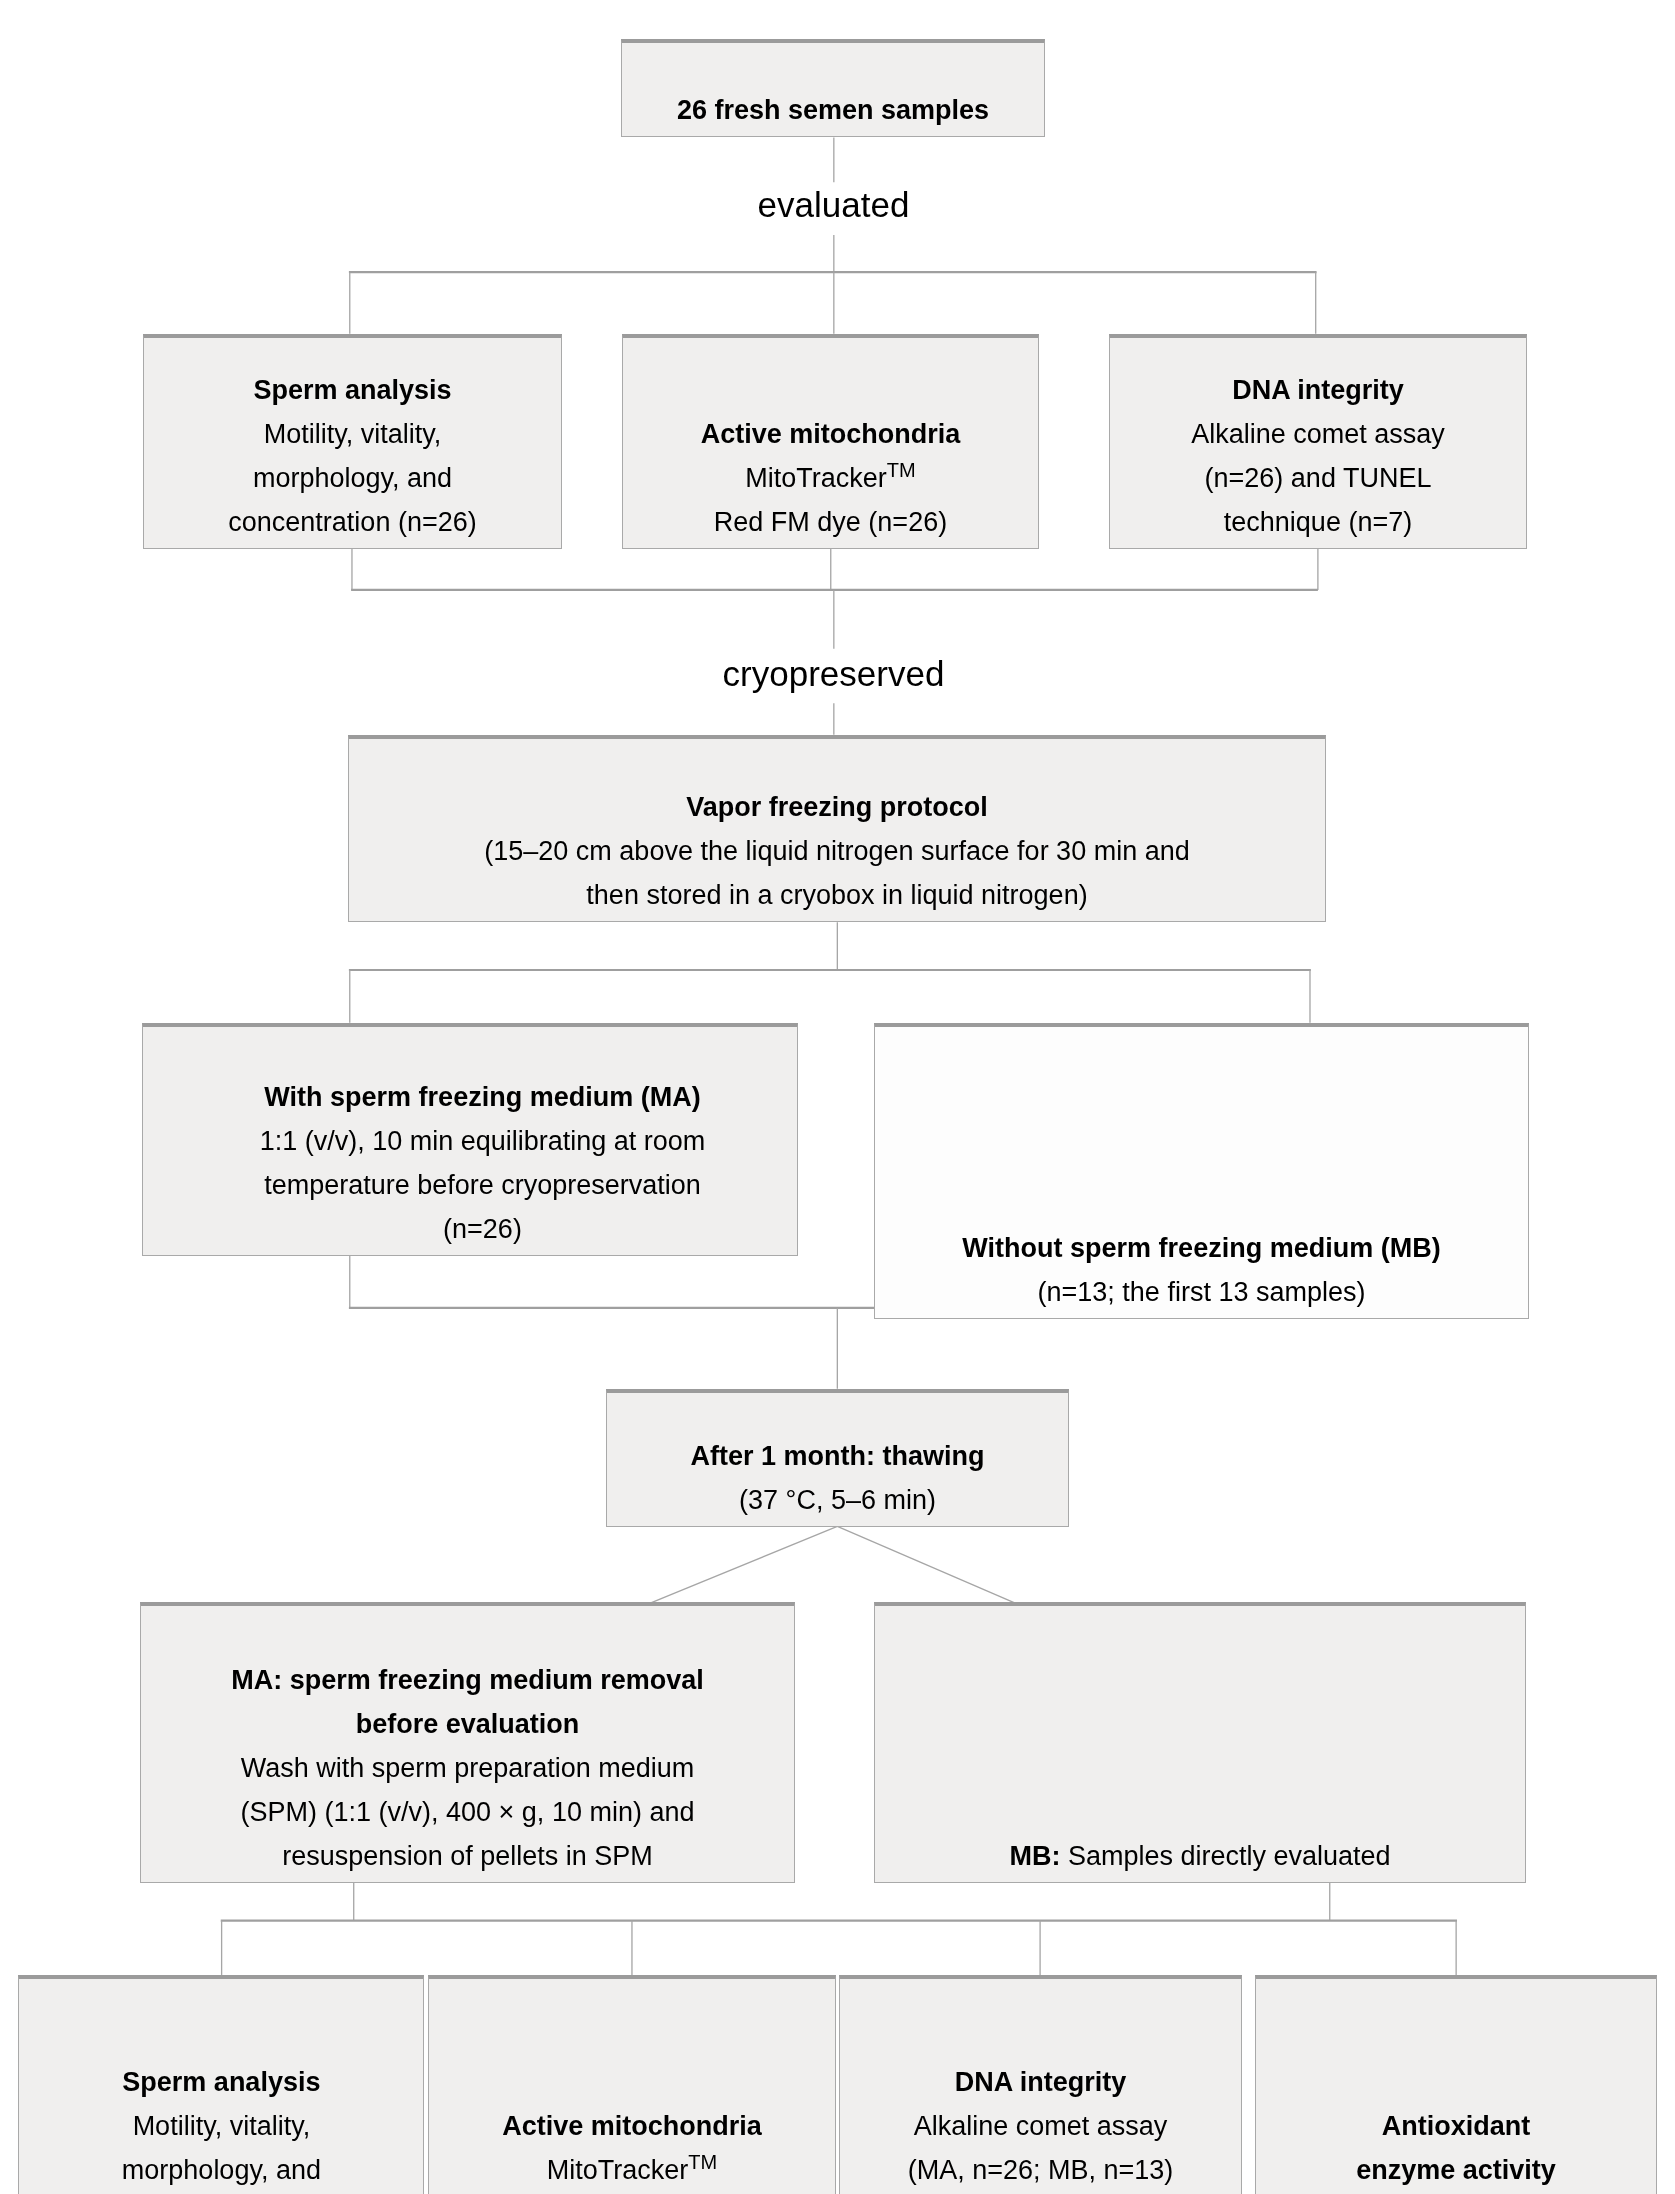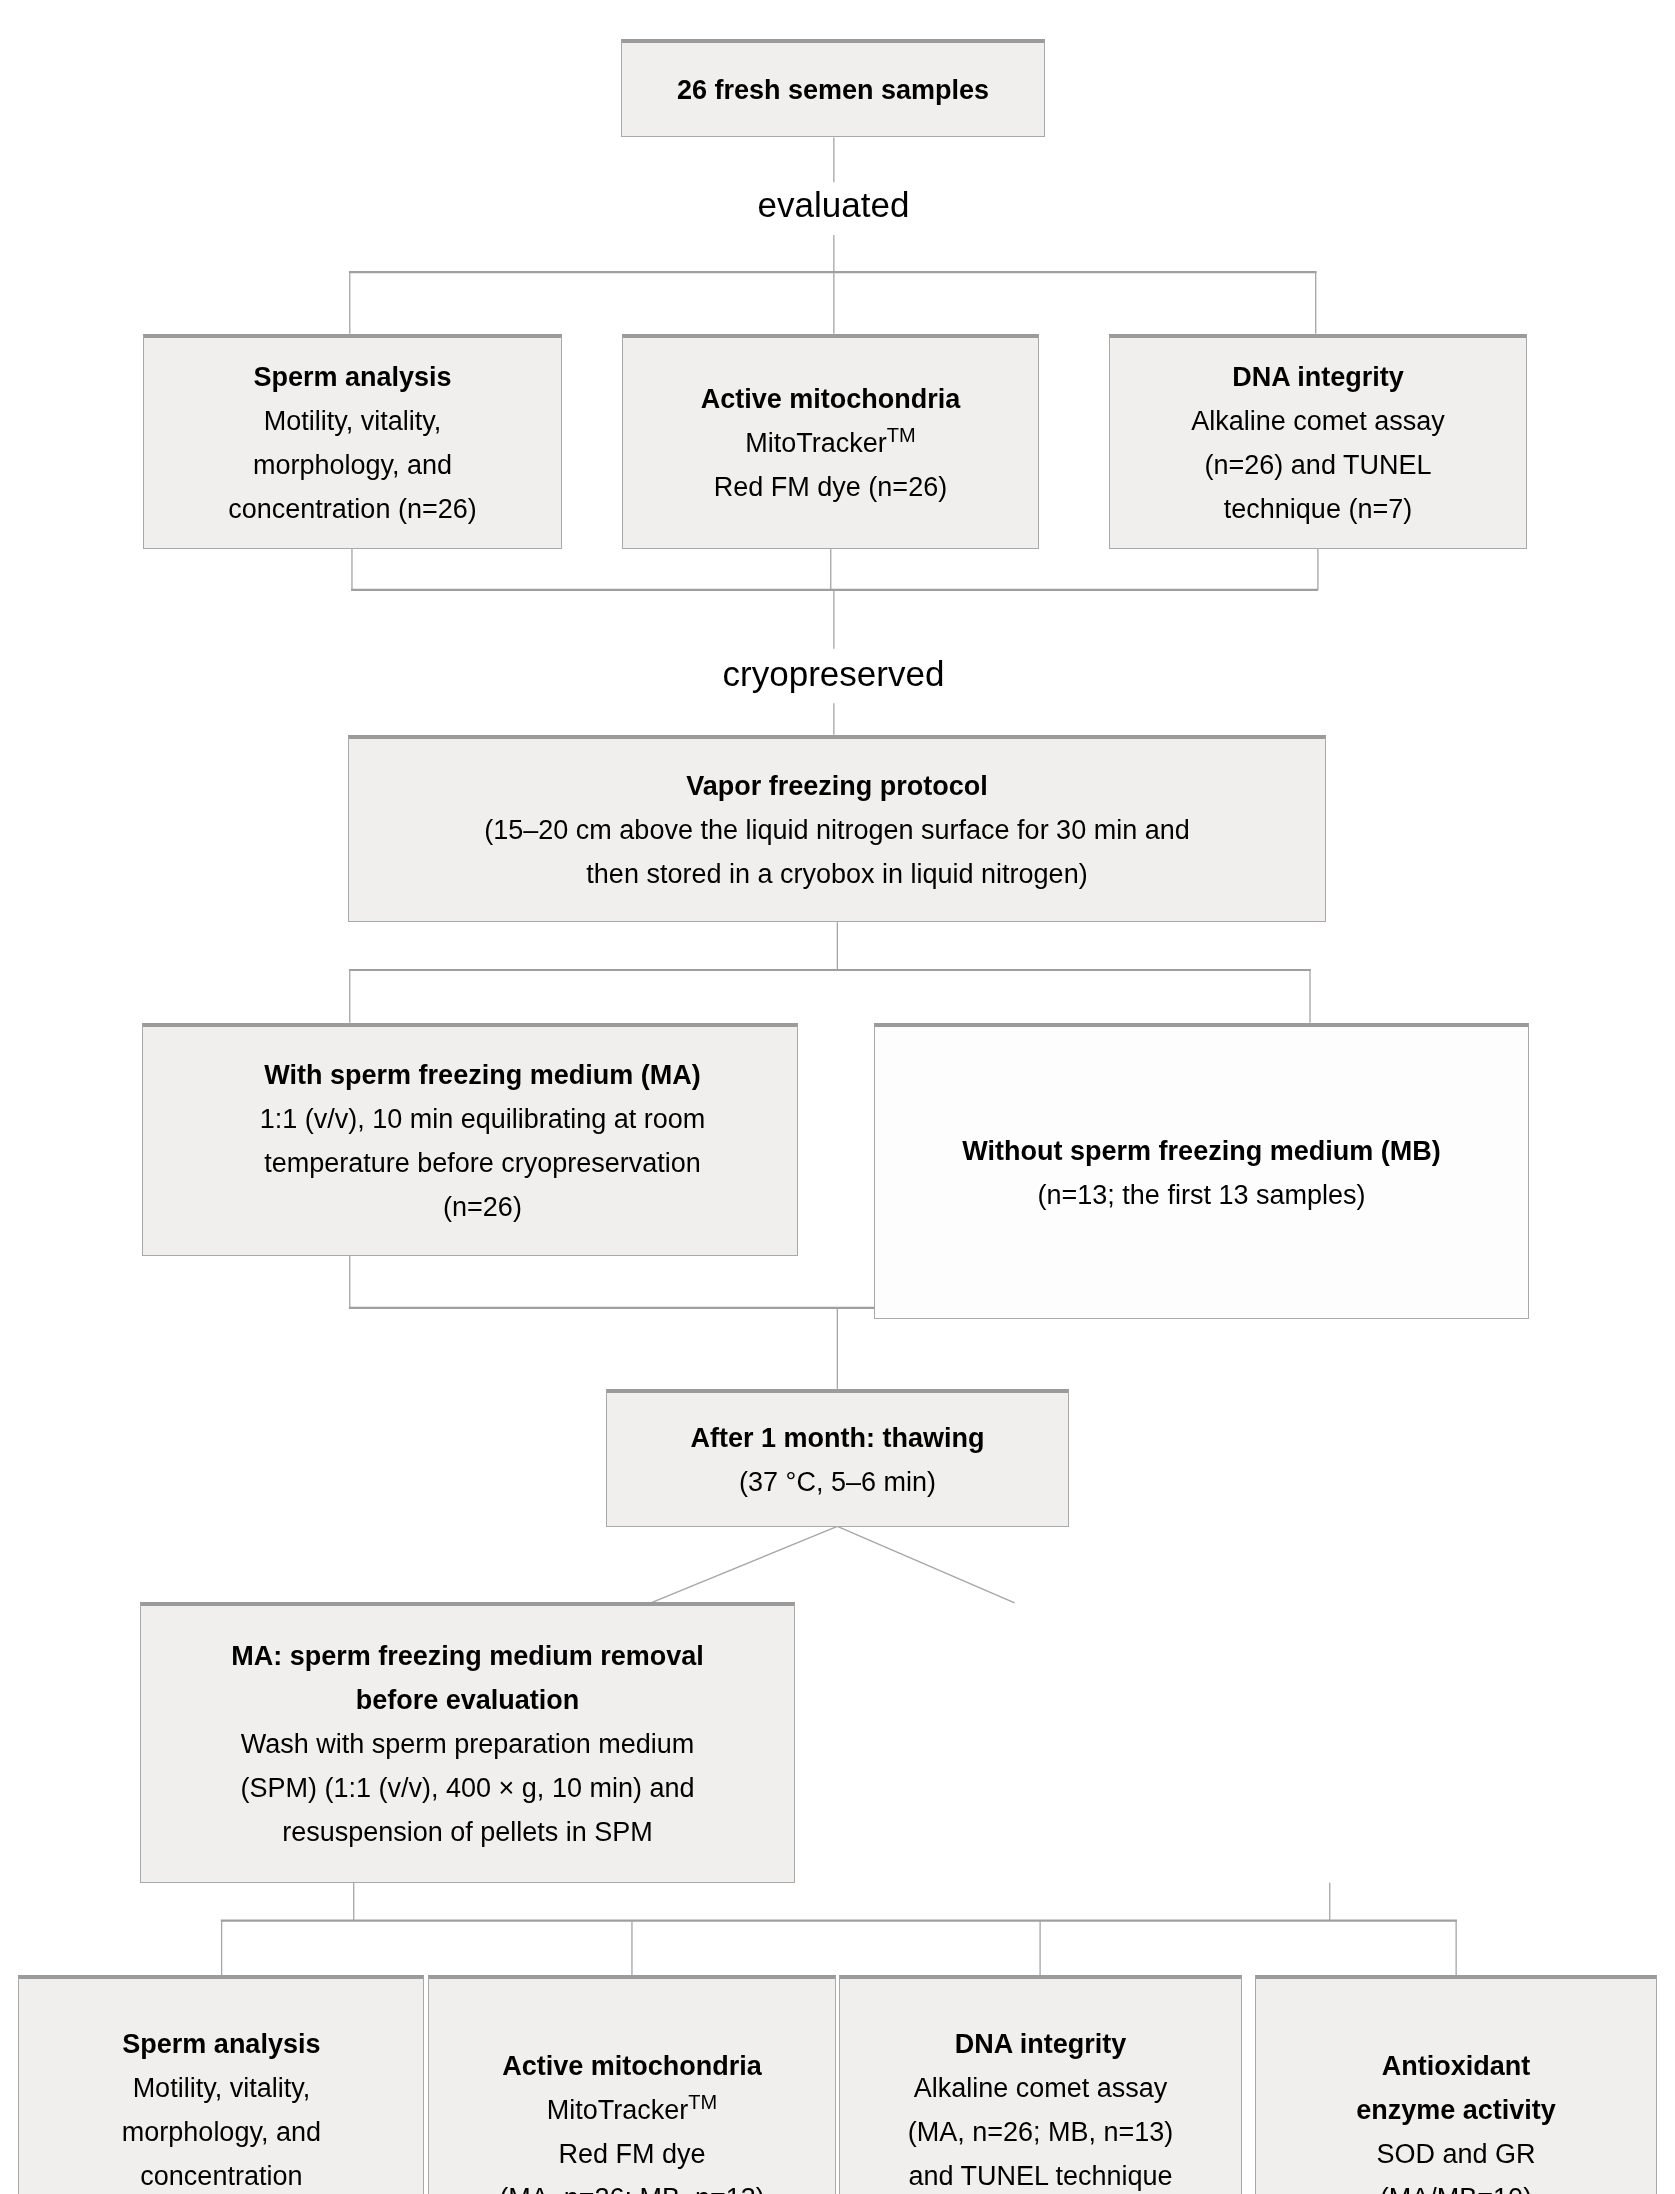--- a/index.html
+++ b/index.html
@@ -22,21 +22,21 @@
     height: 2295px;
   }
   .box {
     position: absolute;
     box-sizing: border-box;
     background: #f0efee;
     border: 1.8px solid #a9a9a9;
     border-top: 4px solid #9b9b9b;
     display: flex;
     flex-direction: column;
-    justify-content: center;
+    justify-content: flex-end;
     align-items: center;
     text-align: center;
     padding: 4.4px 15px;
   }
   .box.alt-fill {
     background: #fdfdfd;
   }
   .title {
     font-size: 27px;
     font-weight: 700;
@@ -169,20 +169,23 @@
   </div>
 
   <div class="box" style="left:140px; top:1602px; width:655px; height:281px;">
     <div class="title">MA: sperm freezing medium removal
 before evaluation</div>
     <div class="body">Wash with sperm preparation medium
 (SPM) (1:1 (v/v), 400 × g, 10 min) and
 resuspension of pellets in SPM</div>
   </div>
 
+  <div class="box" style="left:874px; top:1602px; width:652px; height:281px;">
+    <div class="body"><span class="title-inline">MB:</span><span> Samples directly evaluated</span></div>
+  </div>
 
   <div class="box" style="left:18.4px; top:1975px; width:406px; height:310px;">
     <div class="title">Sperm analysis</div>
     <div class="body">Motility, vitality,
 morphology, and
 concentration
 (MA, n=26; MB, n=13)</div>
   </div>
 
   <div class="box" style="left:428px; top:1975px; width:408px; height:310px;">

